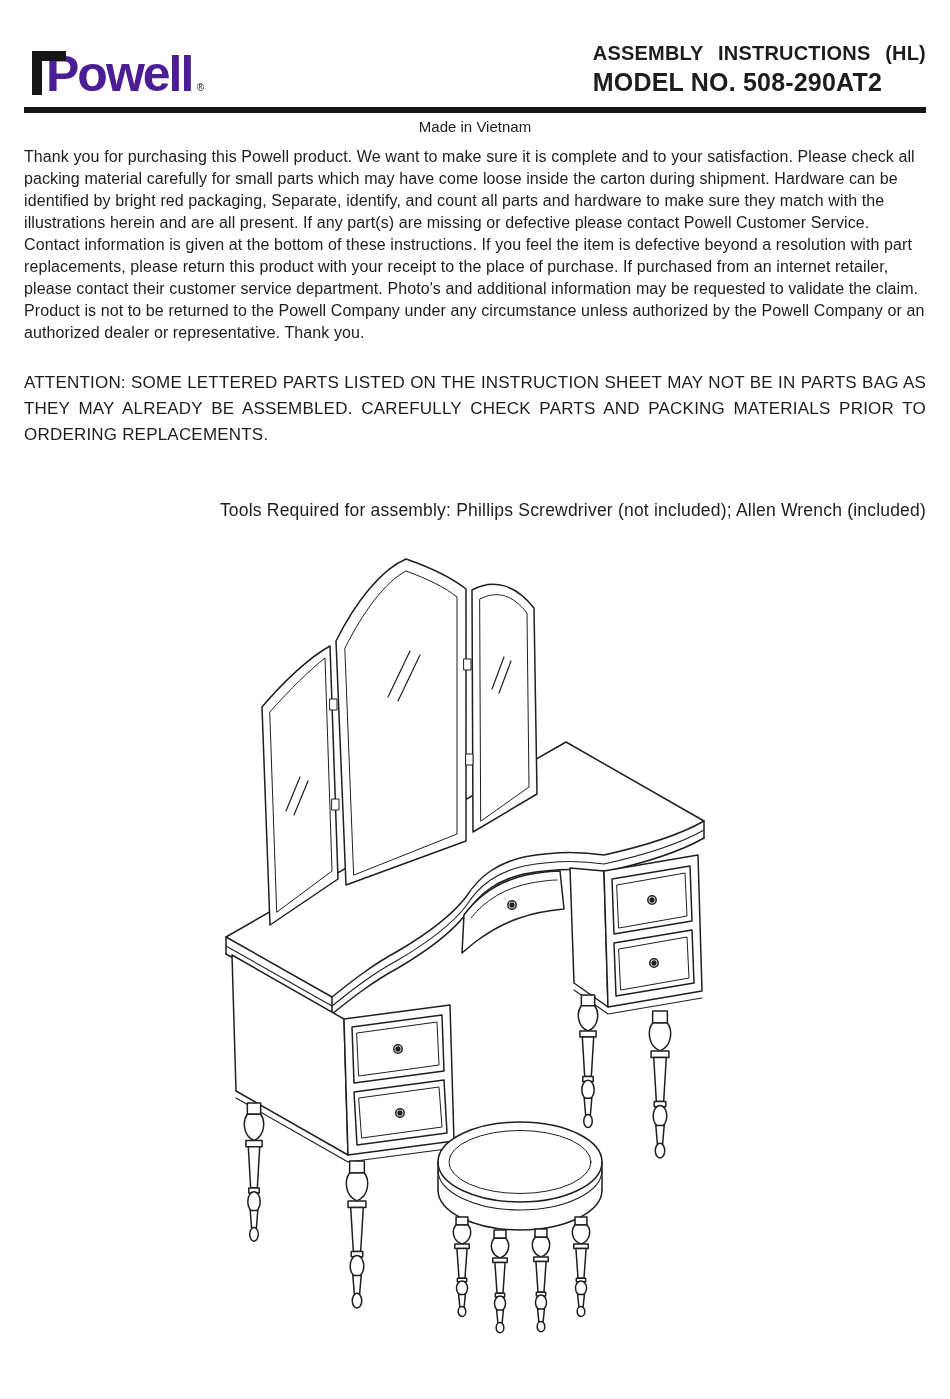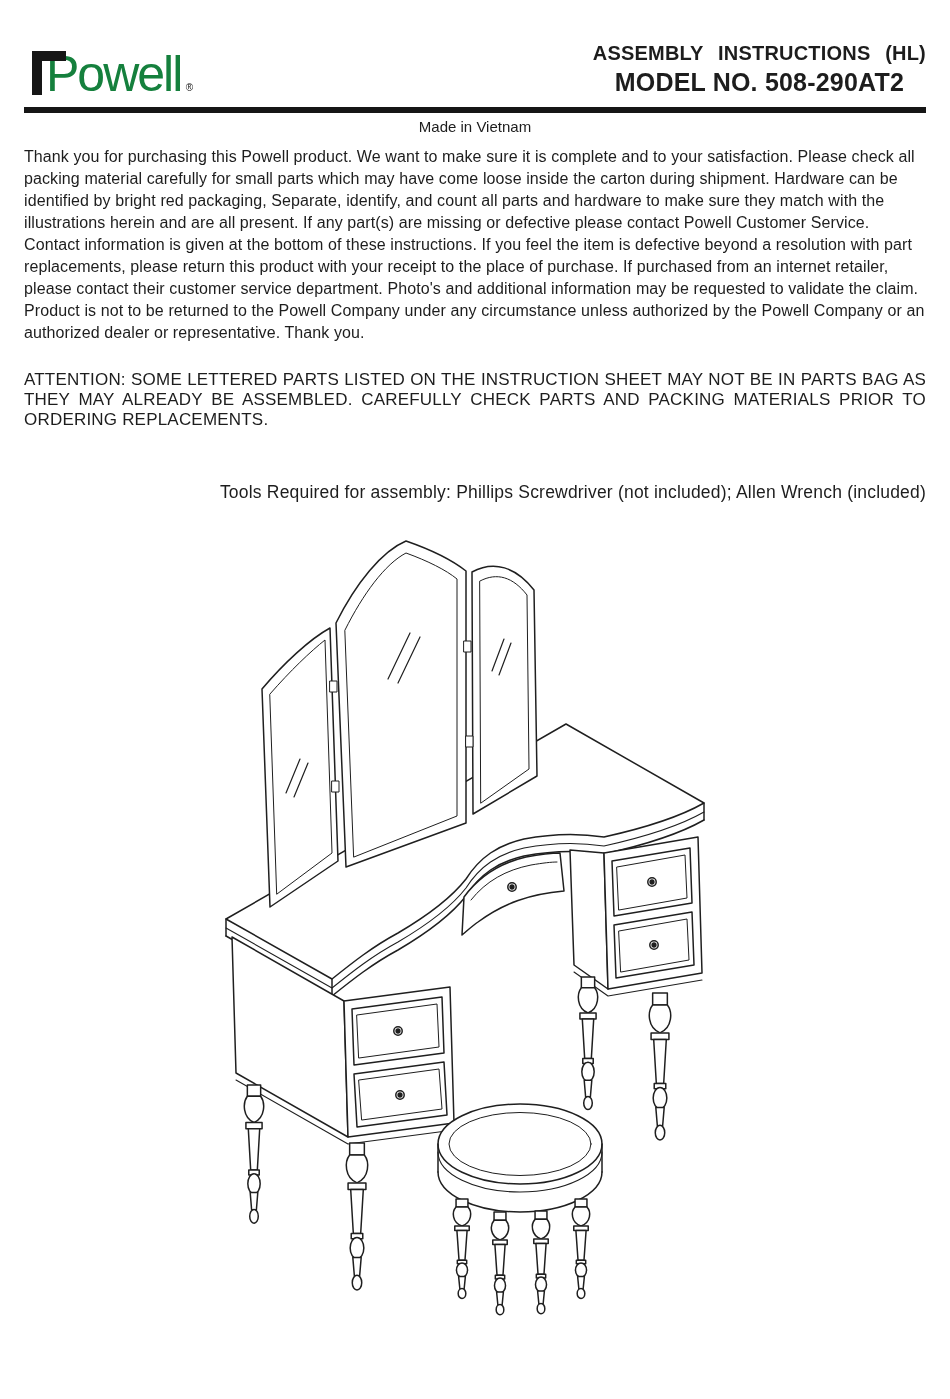--- a/index.html
+++ b/index.html
@@ -7,29 +7,29 @@
     width:950px; height:1399px; background:#ffffff; color:#1d1d1d;
     font-family:"Liberation Sans", sans-serif; overflow:hidden;
   }
   .page { padding:0 24px; }
   .header { display:flex; justify-content:space-between; align-items:flex-end; padding-top:42px; }
   .logo { position:relative; padding-left:14px; margin-left:8px; white-space:nowrap; }
   .logo-bracket {
     position:absolute; left:0; top:2px; width:34px; height:44px; display:inline-block;
     border-left:10px solid #161616; border-top:10px solid #161616;
   }
-  .logo-text { font-size:50px; font-weight:normal; letter-spacing:-2px; line-height:1; color:#15803d; }
+  .logo-text { font-size:50px; font-weight:bold; letter-spacing:-2px; line-height:1; color:#4c1d95; }
   .logo-reg { font-size:10px; color:#161616; }
-  .titles { text-align:center; padding-bottom:2px; }
+  .titles { text-align:left; padding-bottom:2px; }
   .title1 { font-size:20px; font-weight:bold; word-spacing:9px; letter-spacing:0.2px; }
   .title2 { font-size:25px; font-weight:bold; margin-top:3px; letter-spacing:0.2px; }
   .rule { height:6px; background:#161616; margin-top:8px; }
   .origin { text-align:center; font-size:15px; margin-top:5px; }
   .intro { font-size:16px; line-height:22px; margin-top:11px; letter-spacing:0.1px; }
-  .attention { font-size:17px; line-height:20px; margin-top:26px; text-align:justify; letter-spacing:0.2px; }
+  .attention { font-size:17px; line-height:26px; margin-top:26px; text-align:justify; letter-spacing:0.2px; }
   .tools { font-size:17.5px; margin-top:52px; text-align:right; letter-spacing:0.2px; }
   .diagram { margin-top:28px; }
   .diagram svg { display:block; margin:0 auto; }
 </style>
 </head>
 <body>
 
 <div class="page">
 
   <header class="header">

